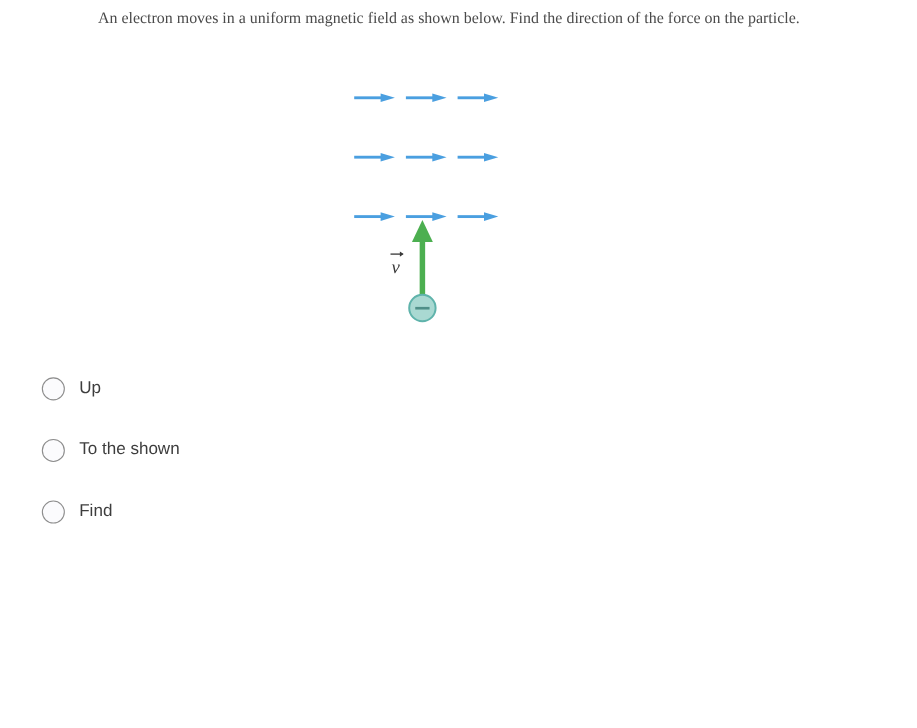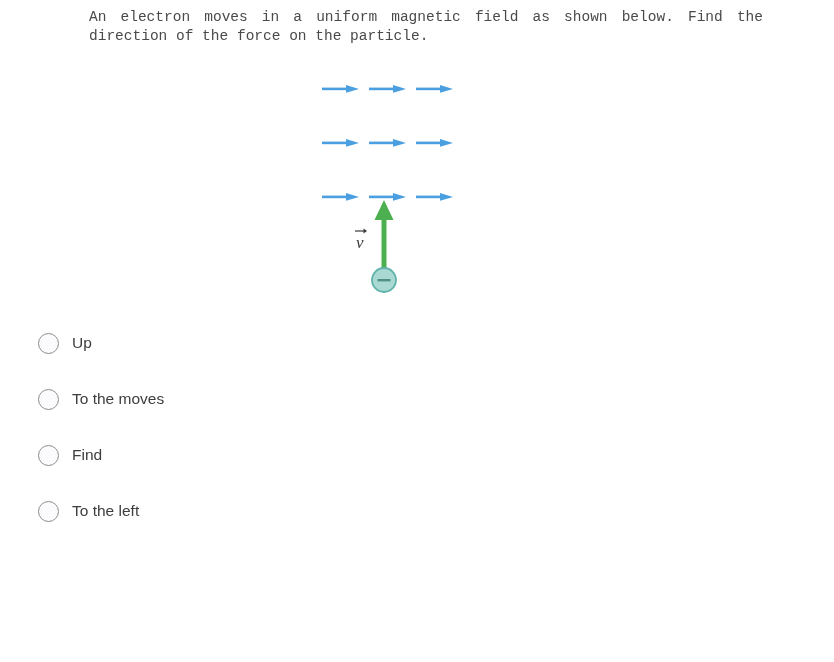--- a/index.html
+++ b/index.html
@@ -16,21 +16,21 @@
   }
 
   
   .question-block {
     position: absolute;
     left: 89px;
     top: 8px;
     width: 674px;
   }
   .question-text {
-    font-family: Liberation Mono, monospace;
+    font-family: Liberation Serif, serif;
     font-size: 14.5px;
     line-height: 19px;
     color: #4a4a4a;
     text-align: justify;
     text-justify: inter-word;
     margin: 0;
   }
 
   
   .figure {
@@ -41,21 +41,21 @@
     height: 250px;
   }
   .figure svg {
     display: block;
   }
 
   
   .options-list {
     position: absolute;
     left: 38px;
-    top: 315px;
+    top: 325px;
     width: 420px;
   }
   .option-row {
     display: flex;
     align-items: center;
     height: 56px;
   }
   .radio {
     width: 21px;
     height: 21px;
@@ -131,27 +131,23 @@
 <div class="options-list">
 
   <div class="option-row">
     <span class="radio"></span>
     <span class="option-label">Up</span>
   </div>
 
 
   <div class="option-row">
     <span class="radio"></span>
-    <span class="option-label">To the moves</span>
+    <span class="option-label">To the shown</span>
   </div>
 
   <div class="option-row">
     <span class="radio"></span>
     <span class="option-label">Find</span>
   </div>
 
 
-  <div class="option-row">
-    <span class="radio"></span>
-    <span class="option-label">To the left</span>
-  </div>
 
 </div>
 
 </body></html>

